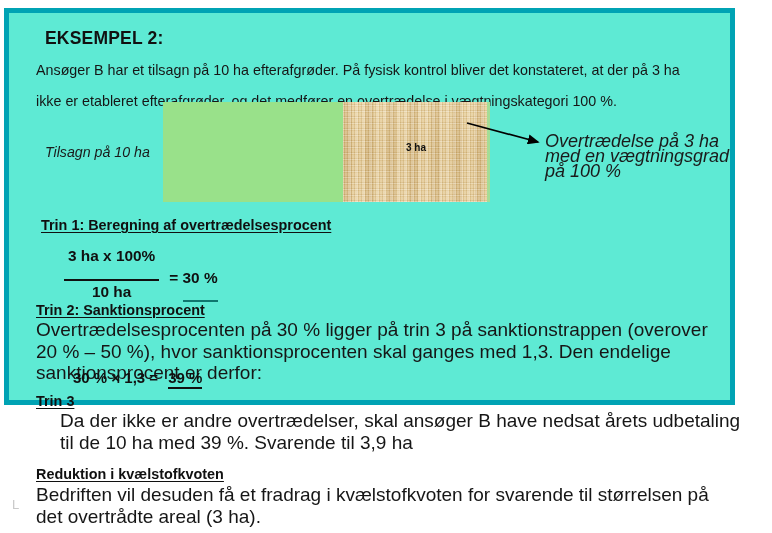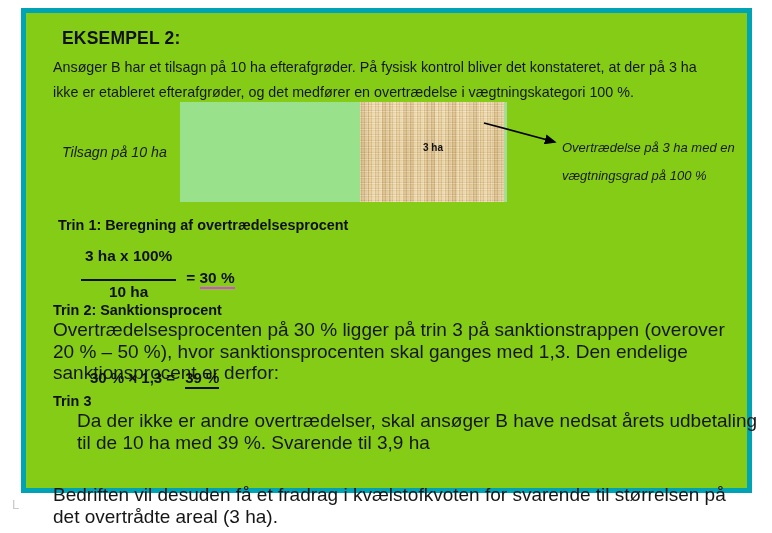--- a/index.html
+++ b/index.html
@@ -22,27 +22,27 @@
     left: 12px;
     top: 498px;
     font-size: 13px;
     color: #c9c9c9;
     font-family: "Liberation Sans", sans-serif;
     line-height: 1;
   }
 
   #example-box {
     position: absolute;
-    left: 21px;
+    left: 4px;
     top: 8px;
     width: 731px;
-    height: 485px;
+    height: 397px;
     box-sizing: border-box;
     border: 5px solid #00a3b4;
-    background: #84cc16;
+    background: #5eead4;
   }
 
   .content {
     position: relative;
     width: 100%;
     height: 100%;
   }
 
   #example-title {
     position: absolute;
@@ -53,21 +53,21 @@
     color: #111111;
     letter-spacing: 0.2px;
   }
 
   #intro-paragraph {
     position: absolute;
     left: 27px;
     top: 42px;
     width: 672px;
     font-size: 14.3px;
-    line-height: 25px;
+    line-height: 31px;
     color: #161616;
   }
 
   
   #diagram {
     position: absolute;
     left: 0px;
     top: 78px;
     width: 100%;
     height: 125px;
@@ -133,32 +133,33 @@
     top: 30px;
     width: 90px;
     height: 40px;
     overflow: visible;
   }
   #breach-note {
     position: absolute;
     left: 536px;
     top: 43px;
     width: 185px;
-    font-size: 13px;
+    font-size: 18px;
     font-style: italic;
-    line-height: 28px;
+    line-height: 15px;
     color: #1a1a1a;
   }
 
   
   .step-heading {
     position: absolute;
     font-size: 14.4px;
     font-weight: bold;
     color: #101010;
+    text-decoration: underline;
     text-underline-offset: 2px;
     white-space: nowrap;
   }
   .body-text {
     position: absolute;
     font-size: 19px;
     line-height: 21.5px;
     color: #161616;
   }
   .formula {
@@ -196,22 +197,22 @@
   }
   #fraction-result {
     margin-left: 10px;
     margin-top: 8px;
     font-size: 15.4px;
     font-weight: bold;
     color: #101010;
     white-space: nowrap;
   }
   #fraction-result .result-value {
-    border-bottom: 2px solid #d946ef;
-    padding-bottom: 1px;
+    border-bottom: 2px solid #0f766e;
+    padding-bottom: 14px;
   }
 
   #step2-heading { left: 27px; top: 289px; }
   #step2-text { left: 27px; top: 306px; width: 680px; }
   #step2-formula { left: 64px; top: 356px; }
   #step2-formula .result-value {
     border-bottom: 2px solid #101010;
     padding-bottom: 1px;
     margin-left: 6px;
   }
@@ -273,16 +274,17 @@
     <div id="step2-heading" class="step-heading">Trin 2: Sanktionsprocent</div>
     <div id="step2-text" class="body-text">Overtrædelsesprocenten på 30 % ligger på trin 3 på sanktionstrappen (overover 20 % – 50 %), hvor sanktionsprocenten skal ganges med 1,3. Den endelige sanktionsprocent er derfor:</div>
     <div id="step2-formula" class="formula">
       <span>30 % × 1,3 =</span>
       <span class="result-value">39 %</span>
     </div>
 
     <div id="step3-heading" class="step-heading">Trin 3</div>
     <div id="step3-text" class="body-text">Da der ikke er andre overtrædelser, skal ansøger B have nedsat årets udbetaling til de 10 ha med 39 %. Svarende til 3,9 ha</div>
 
+    <div id="reduction-heading" class="step-heading">Reduktion i kvælstofkvoten</div>
     <div id="reduction-text" class="body-text">Bedriften vil desuden få et fradrag i kvælstofkvoten for svarende til størrelsen på det overtrådte areal (3 ha).</div>
 
   </div>
 </div>
 
 </body></html>

